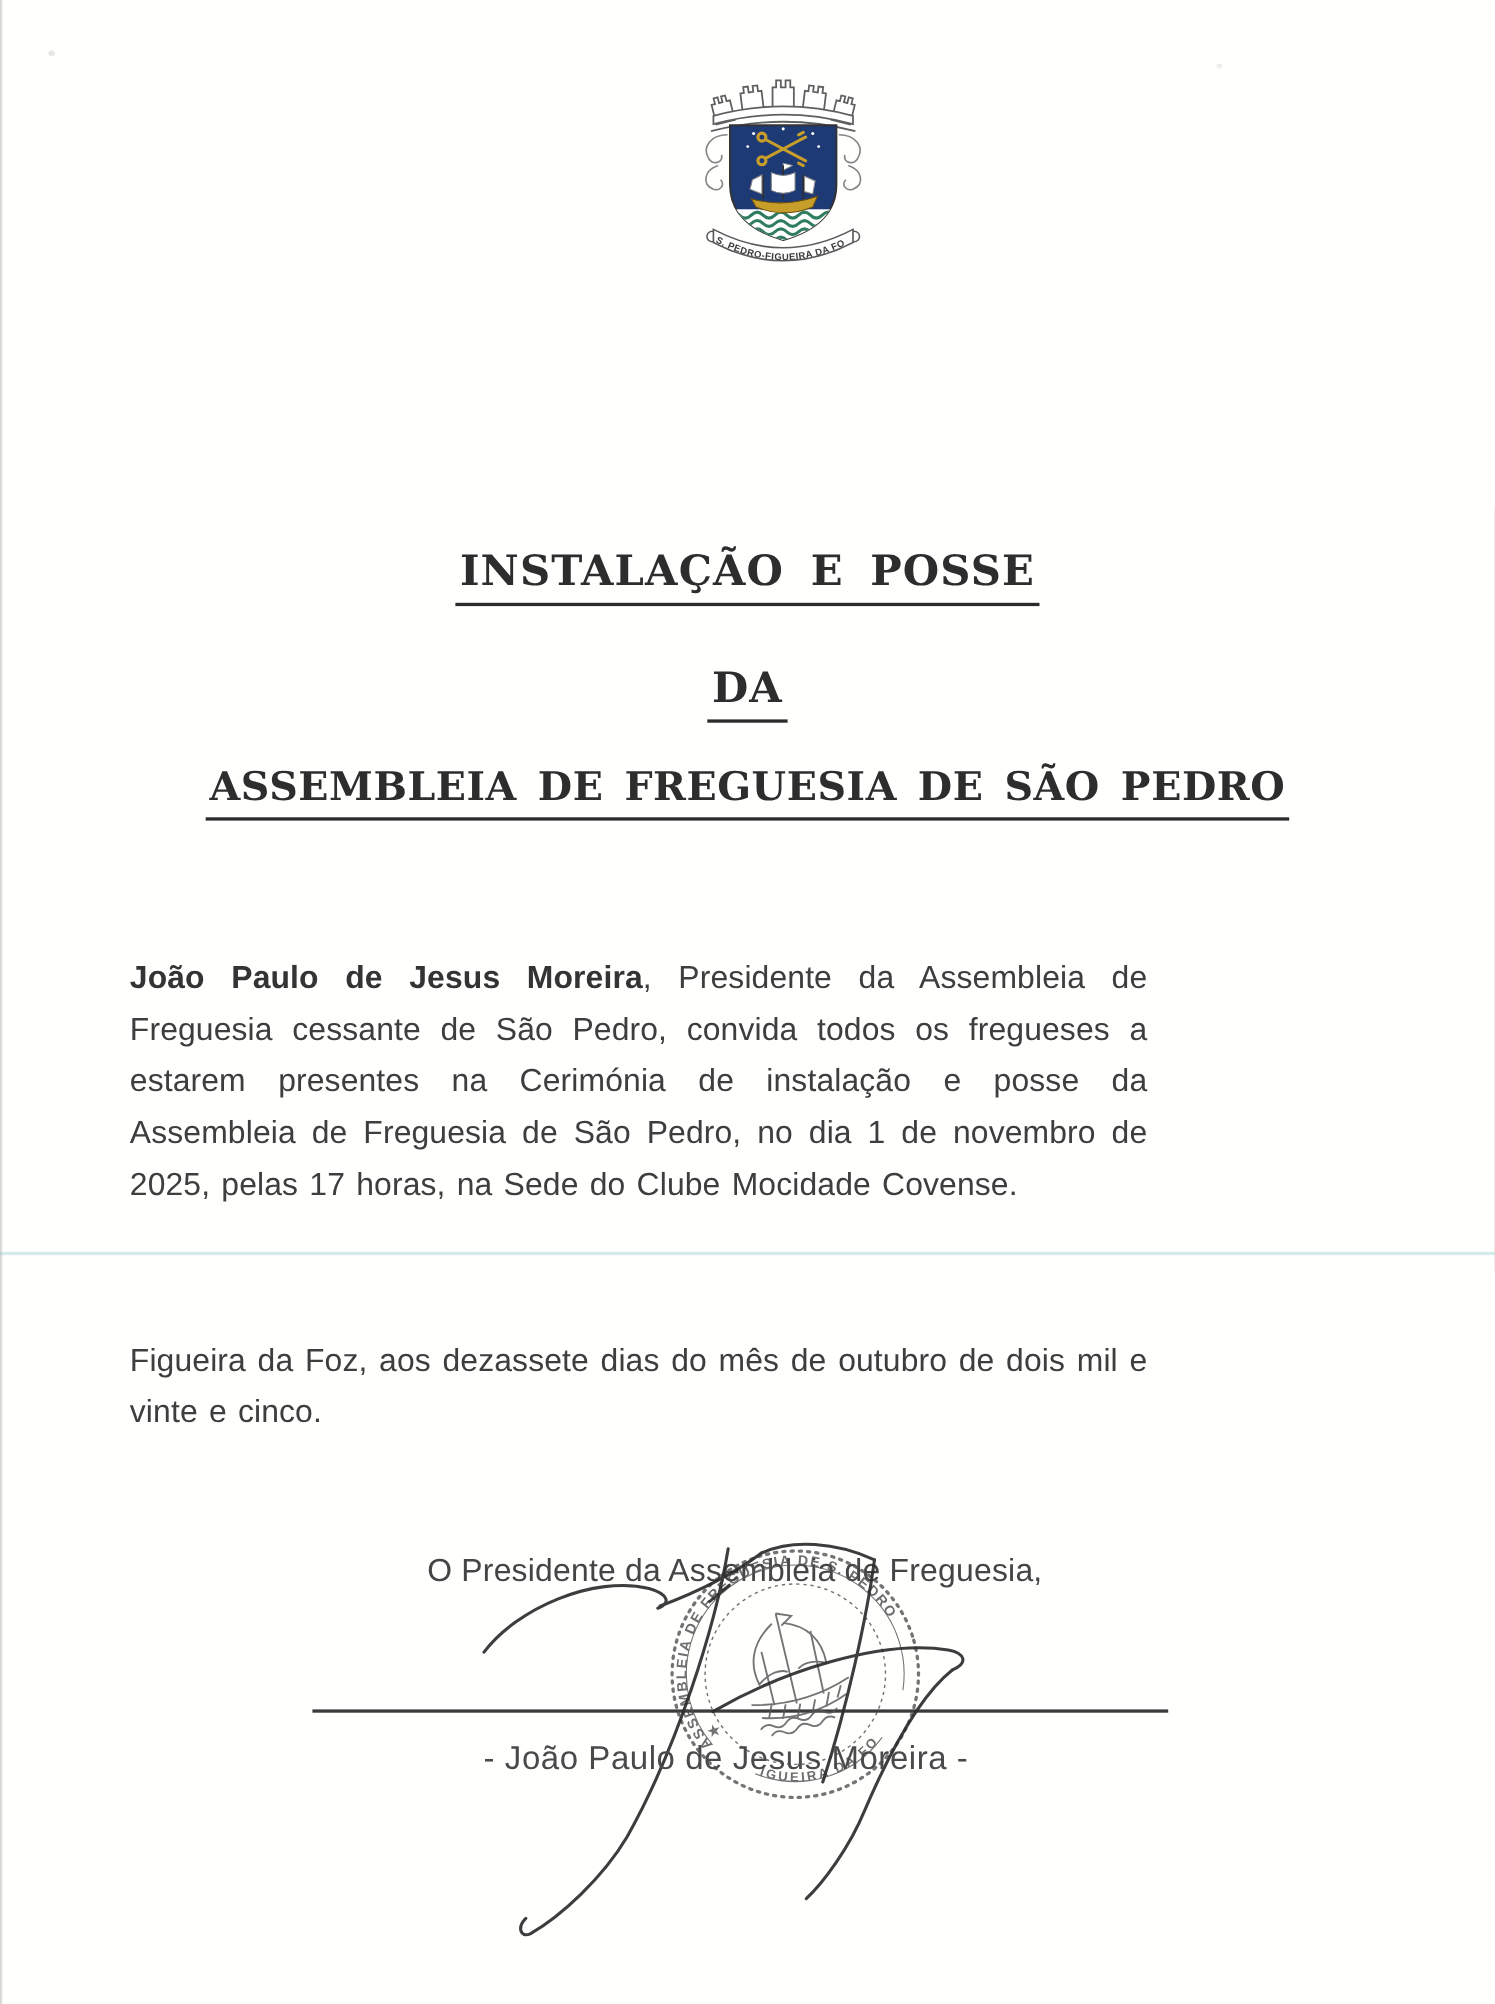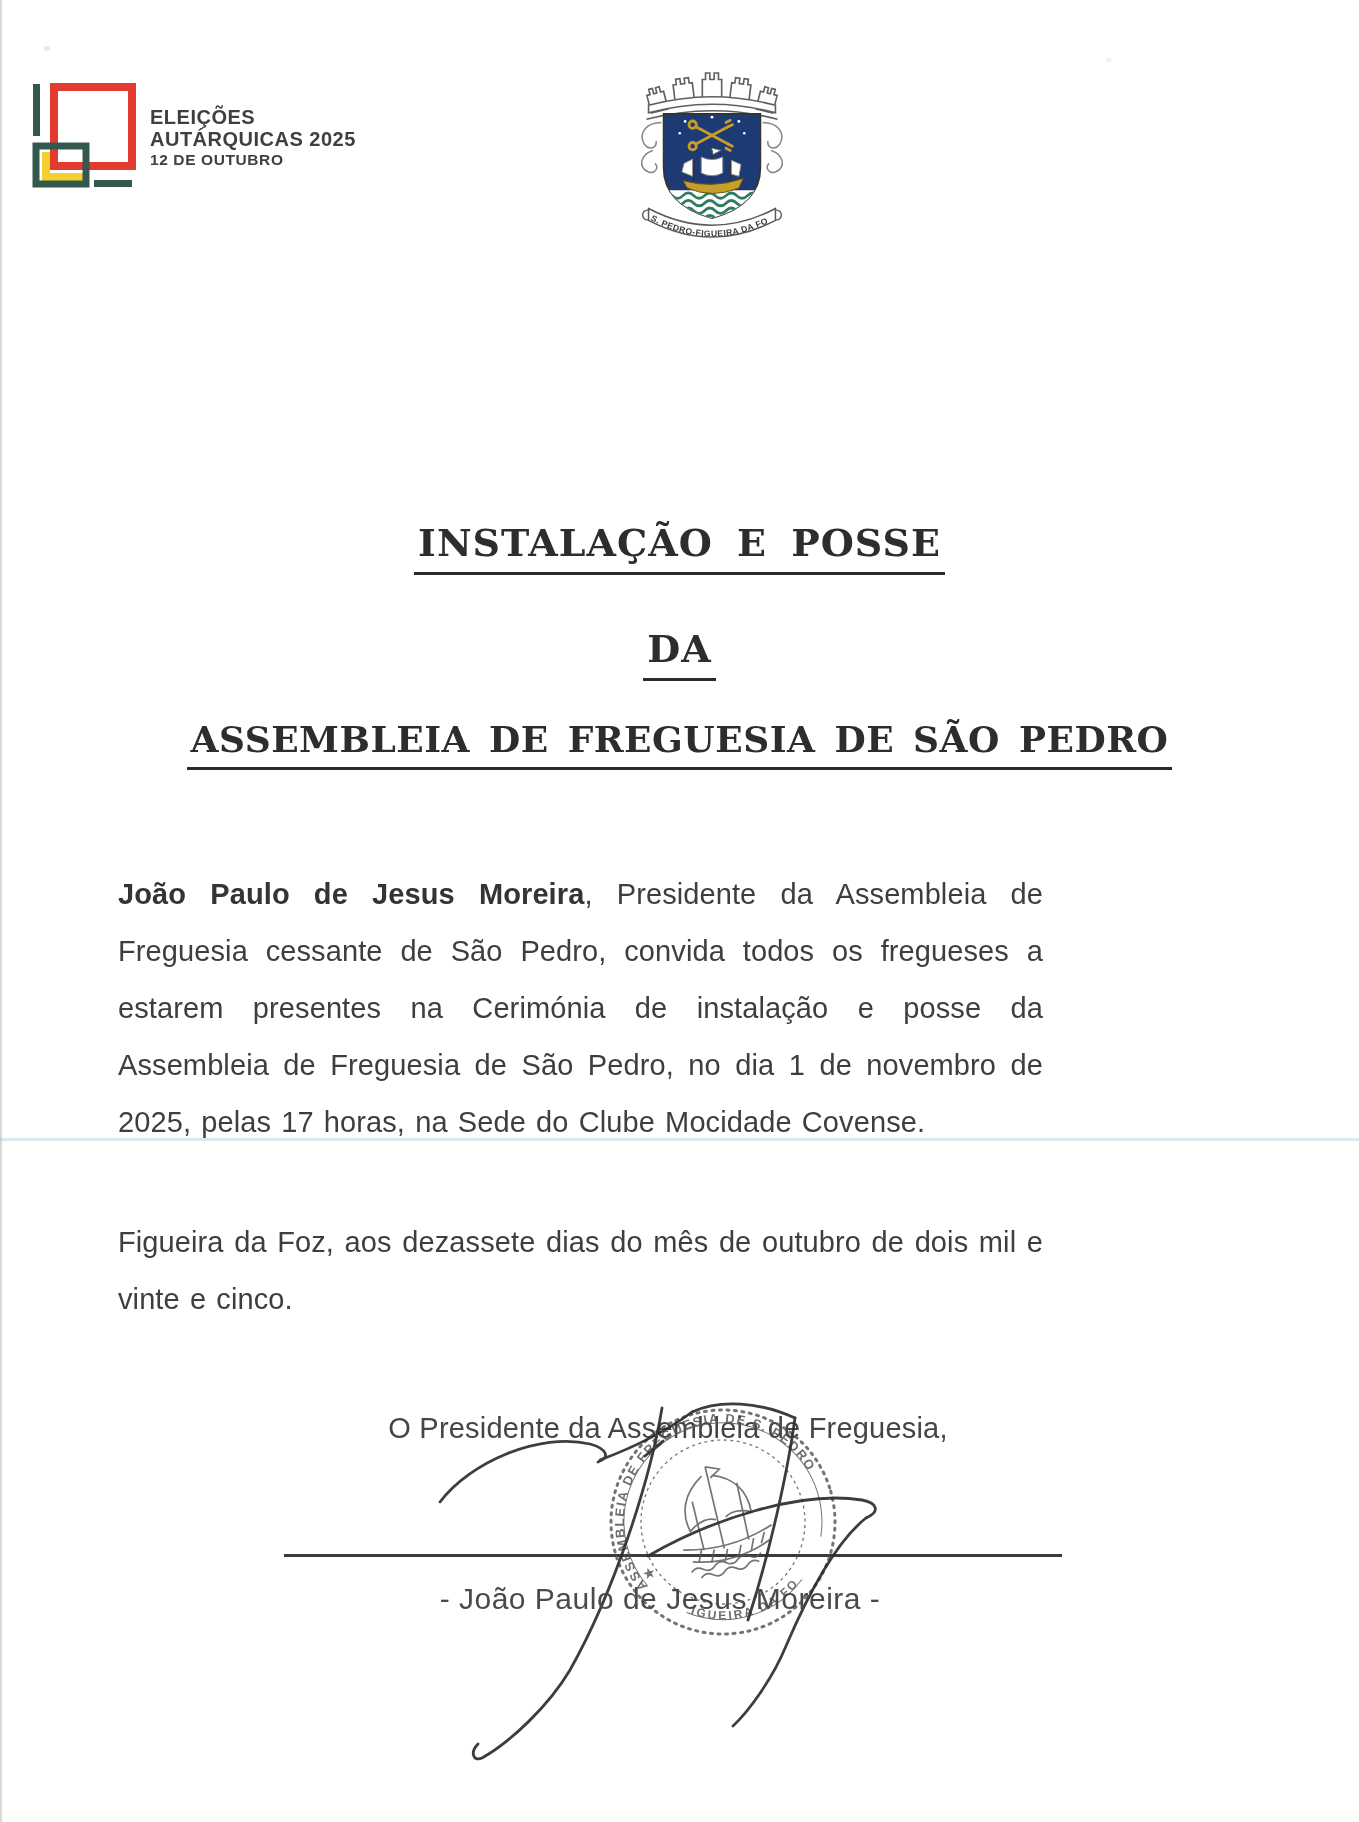--- a/index.html
+++ b/index.html
@@ -22,28 +22,28 @@
     font-family:"DejaVu Serif","Liberation Serif",serif;
     font-size:72px;font-weight:700;color:#33373d;
     letter-spacing:.46em;padding-left:.46em;white-space:nowrap;
   }
   .h-line{
     left:0;right:0;text-align:center;white-space:nowrap;
     font-family:"DejaVu Serif","Liberation Serif",serif;
     font-weight:700;color:#2d2d2d;
   }
   .h-line .u{
-    display:inline-block;border-bottom:3px solid #2b2b2b;padding:0 4px 7px 4px;margin-top:24px;
+    display:inline-block;border-bottom:3px solid #2b2b2b;padding:0 4px 7px 4px;
   }
   .h1{top:496px;font-size:38px;letter-spacing:1px;word-spacing:10px;}
   .h2{top:602px;font-size:38px;letter-spacing:1px;}
   .h3{top:694px;font-size:36px;letter-spacing:.5px;word-spacing:6px;}
   
   .body-par{
-    left:118px;width:925px;font-size:29px;line-height:57px;
+    left:118px;width:925px;font-size:29px;line-height:47px;
     text-align:justify;color:#3e3e3e;letter-spacing:.1px;word-spacing:2px;
   }
   .p1{top:866px;}
   .p2{top:1214px;}
   .bold-name{font-weight:700;color:#343434;}
   .signoff{
     left:668px;top:1412px;transform:translateX(-50%);
     font-size:29px;color:#454545;white-space:nowrap;letter-spacing:.2px;
   }
   .sig-line{left:284px;top:1554px;width:778px;height:3px;background:#3b3b3b;}
@@ -62,34 +62,20 @@
 </head>
 <body>
 
 <div class="page">
 
   <div class="abs scan-edge"></div>
   <div class="abs scan-streak"></div>
   <div class="abs fleck" style="left:44px;top:46px;width:6px;height:5px;opacity:.35"></div>
   <div class="abs fleck" style="left:1106px;top:58px;width:5px;height:4px;opacity:.25"></div>
 
-  <div class="abs logo-wrap">
-    <svg width="110" height="112" viewBox="0 0 110 112">
-      <rect x="3" y="4" width="7" height="52" fill="#33594e"></rect>
-      <rect x="24" y="7" width="78" height="79" fill="none" stroke="#e23b30" stroke-width="8"></rect>
-      <path d="M 16 72 L 16 97 L 58 97" fill="none" stroke="#f2cf2e" stroke-width="8"></path>
-      <rect x="6" y="66" width="50" height="38" fill="none" stroke="#33594e" stroke-width="7"></rect>
-      <rect x="64" y="100" width="38" height="7" fill="#33594e"></rect>
-    </svg>
-    <div class="logo-text">
-      <div class="logo-line1">ELEIÇÕES</div>
-      <div class="logo-line2">AUTÁRQUICAS 2025</div>
-      <div class="logo-line3">12 DE OUTUBRO</div>
-    </div>
-  </div>
 
   <svg class="abs crest" width="164" height="200" viewBox="10 6 150 186">
     <defs>
       <clipPath id="shieldClip">
         <path d="M 40 58 H 130 V 108 Q 130 142 85 155 Q 40 142 40 108 Z"></path>
       </clipPath>
     </defs>
 
     <g stroke="#5f5f5f" stroke-width="1.5" fill="#fff">
       <g transform="translate(31,34) rotate(-14)">

